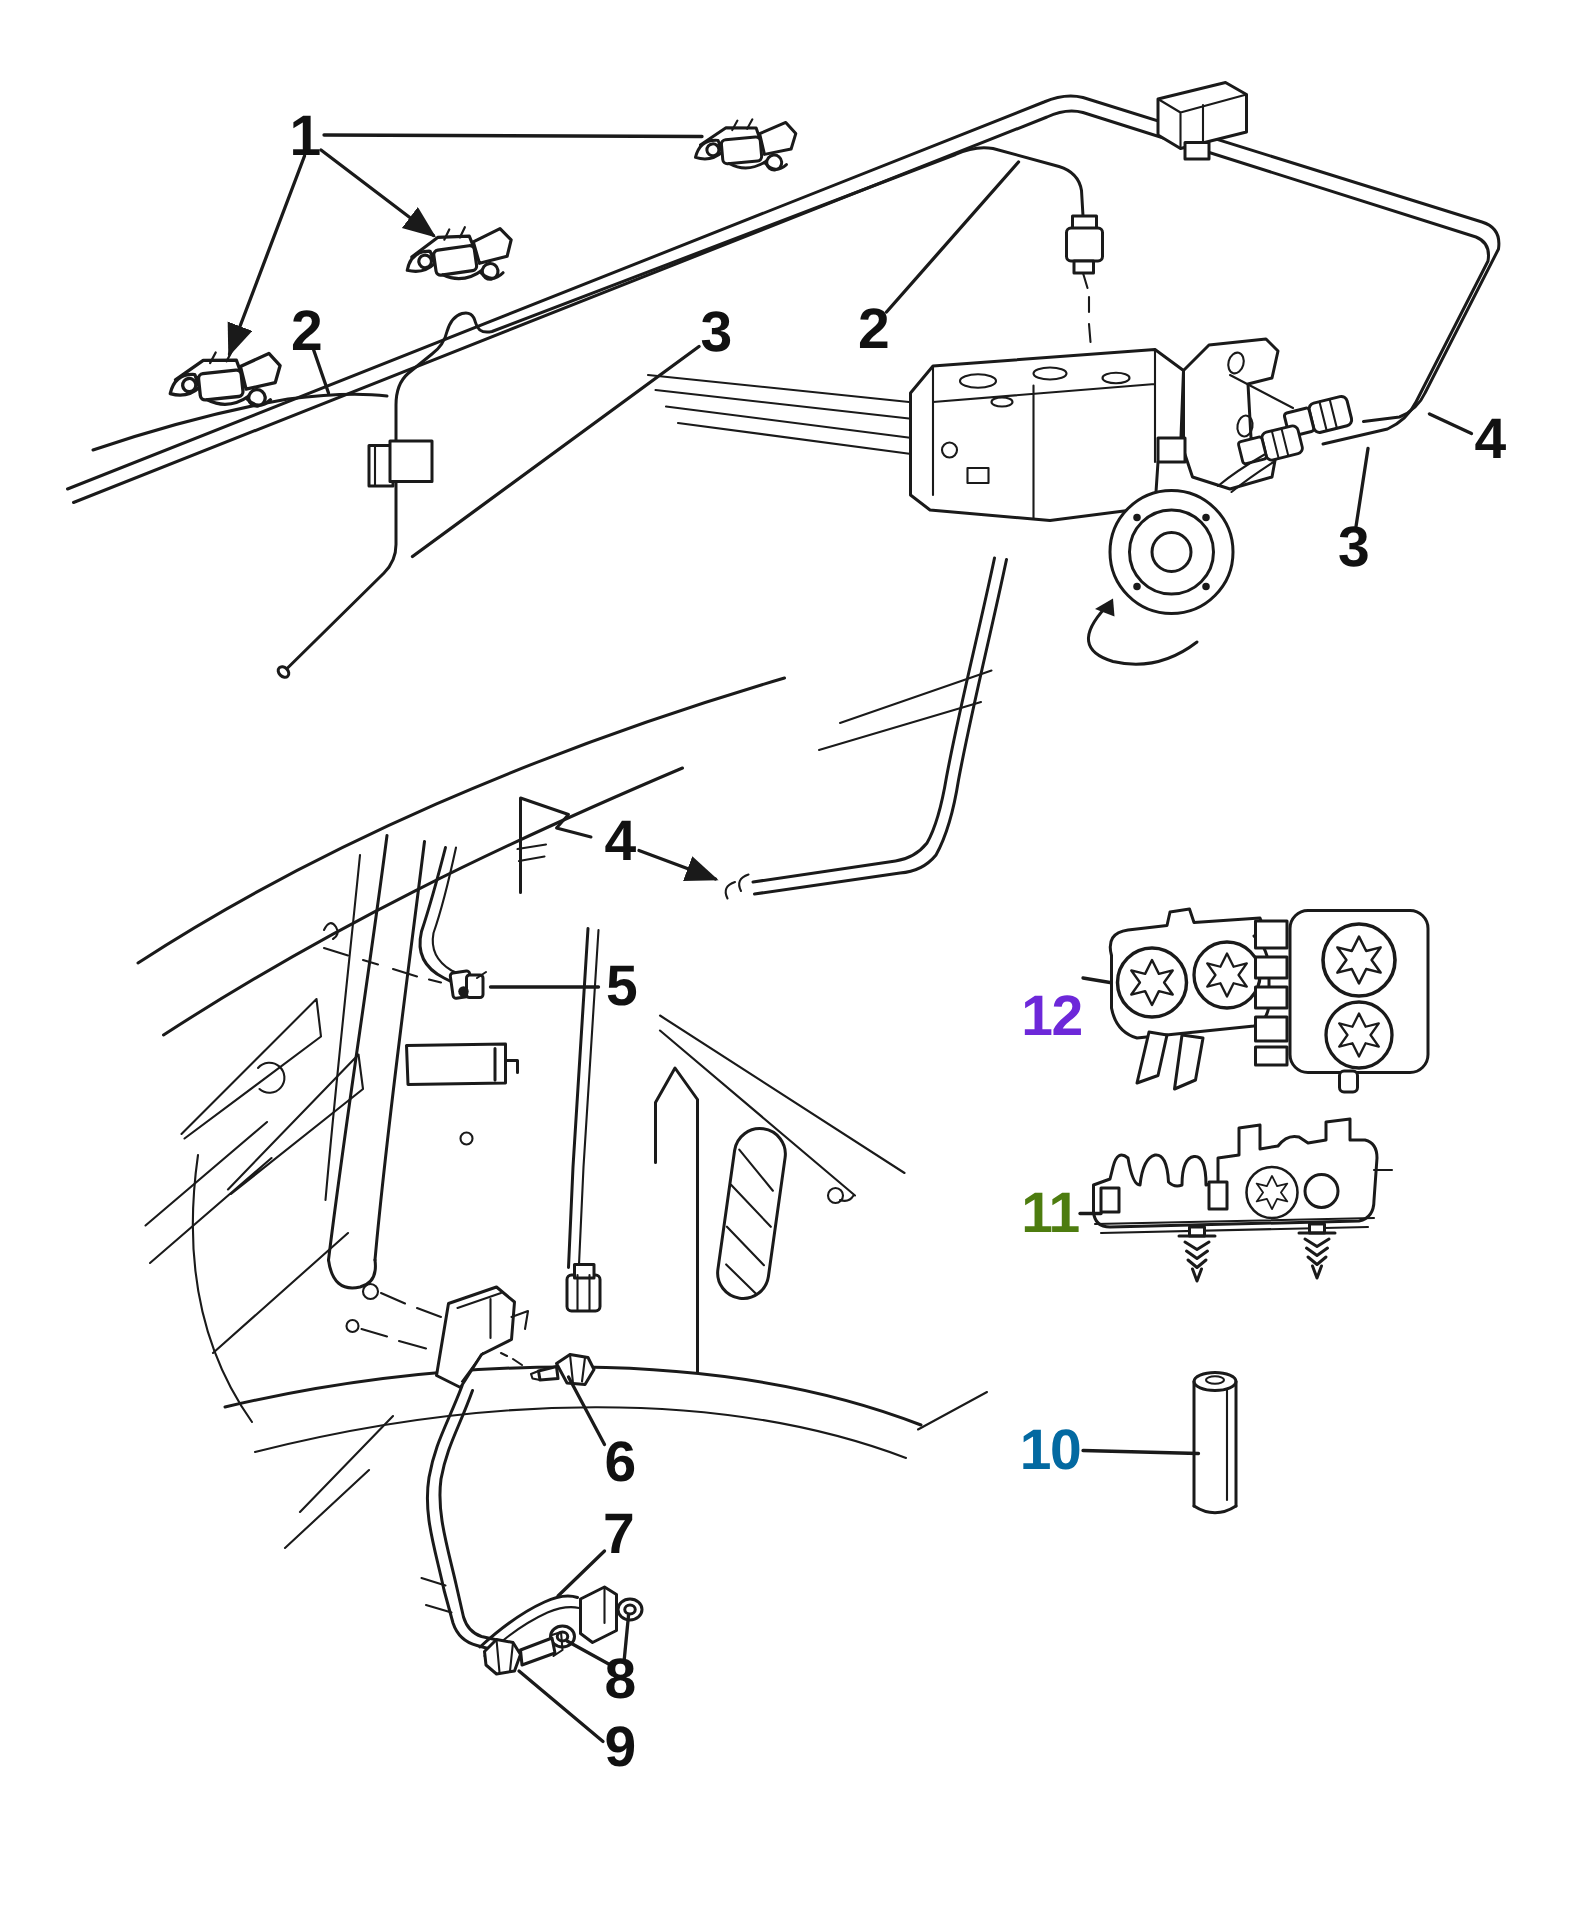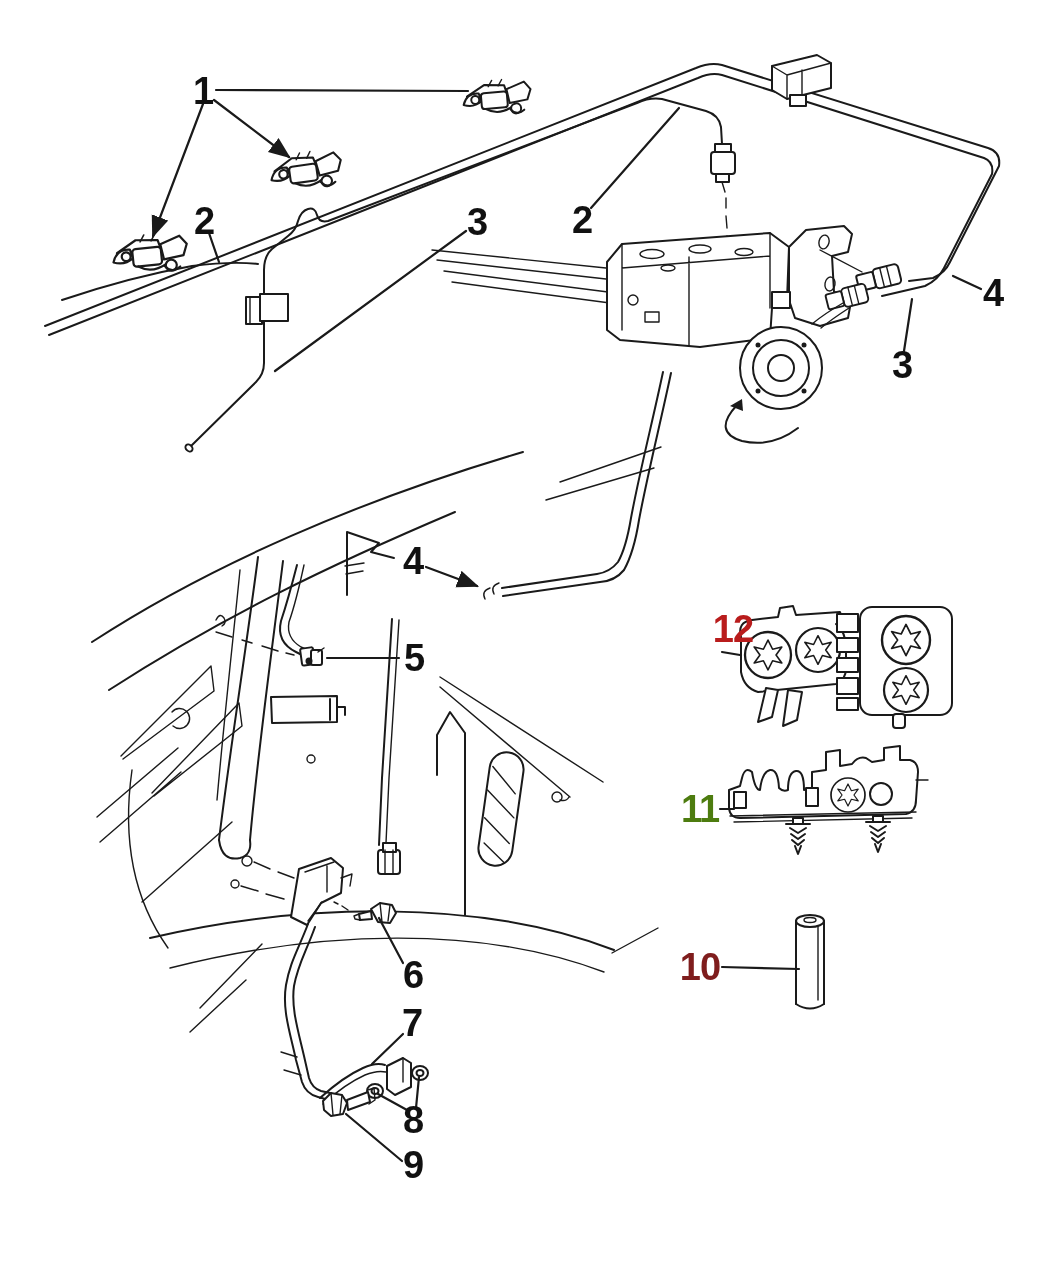--- a/index.html
+++ b/index.html
@@ -282,17 +282,17 @@
       <div class="callout" style="left: 477px; top: 222px; color: rgb(17, 17, 17);">3</div>
       <div class="callout" style="left: 582px; top: 220px; color: rgb(17, 17, 17);">2</div>
       <div class="callout" style="left: 993px; top: 293px; color: rgb(17, 17, 17);">4</div>
       <div class="callout" style="left: 902px; top: 365px; color: rgb(17, 17, 17);">3</div>
       <div class="callout" style="left: 413px; top: 561px; color: rgb(17, 17, 17);">4</div>
       <div class="callout" style="left: 414px; top: 658px; color: rgb(17, 17, 17);">5</div>
       <div class="callout" style="left: 413px; top: 975px; color: rgb(17, 17, 17);">6</div>
       <div class="callout" style="left: 412px; top: 1023px; color: rgb(17, 17, 17);">7</div>
       <div class="callout" style="left: 413px; top: 1120px; color: rgb(17, 17, 17);">8</div>
       <div class="callout" style="left: 413px; top: 1165px; color: rgb(17, 17, 17);">9</div>
-      <div class="callout" style="left: 700px; top: 967px; color: #7f1d1d;">10</div>
+      <div class="callout" style="left: 700px; top: 967px; color: #0369a1;">10</div>
       <div class="callout" style="left: 700px; top: 809px; color: #4d7c0f;">11</div>
-      <div class="callout" style="left: 701px; top: 629px; color: #b91c1c; margin-left: 32px;">12</div>
+      <div class="callout" style="left: 701px; top: 678px; color: #6d28d9;">12</div>
     </div>
 </div>
 
 </body></html>

